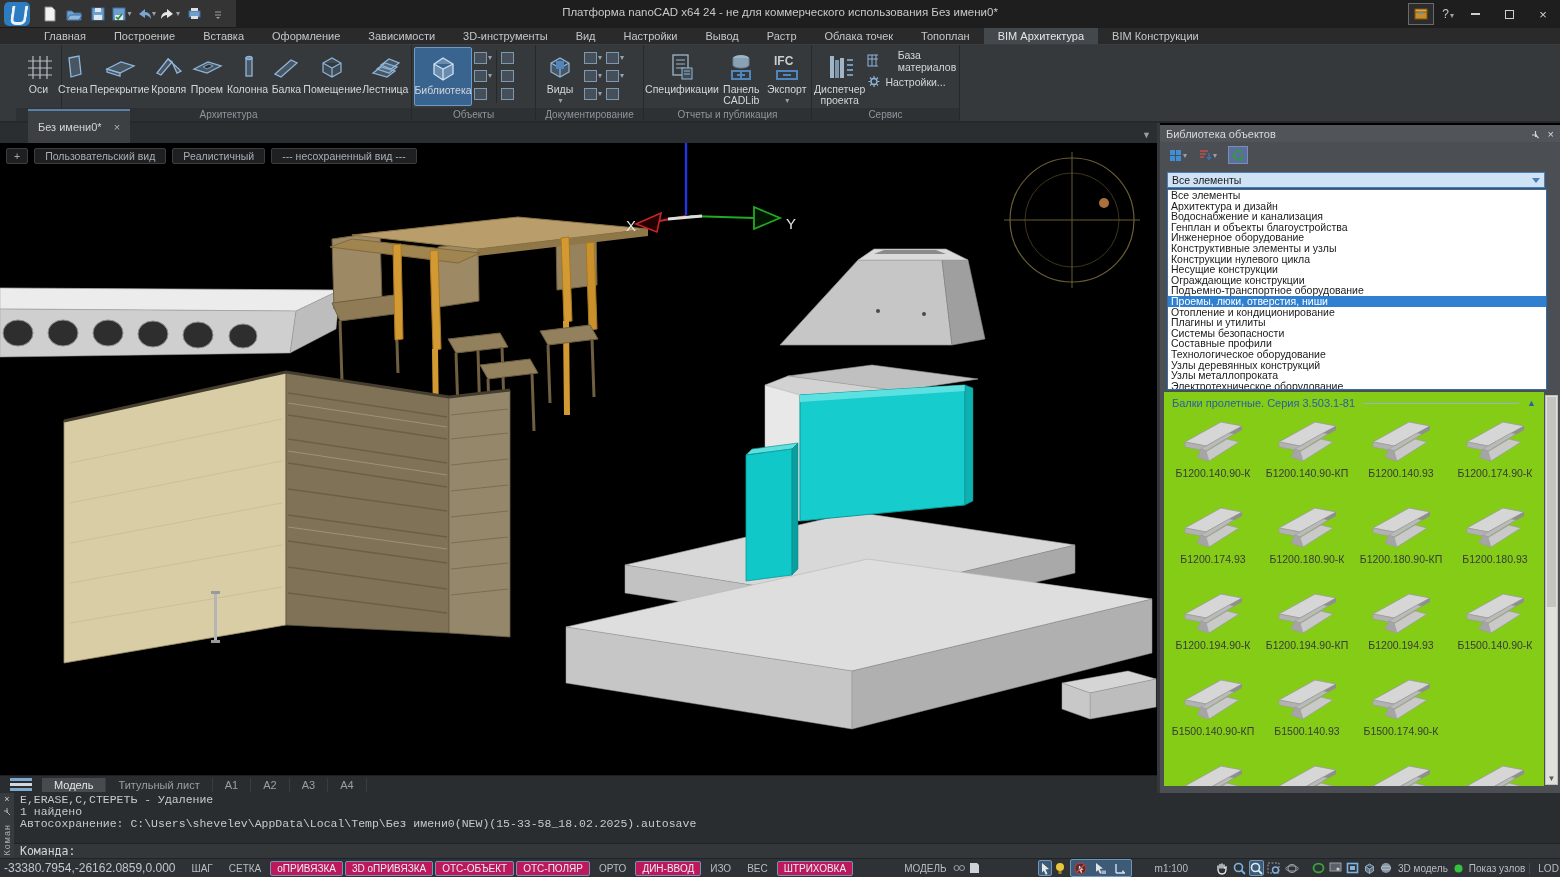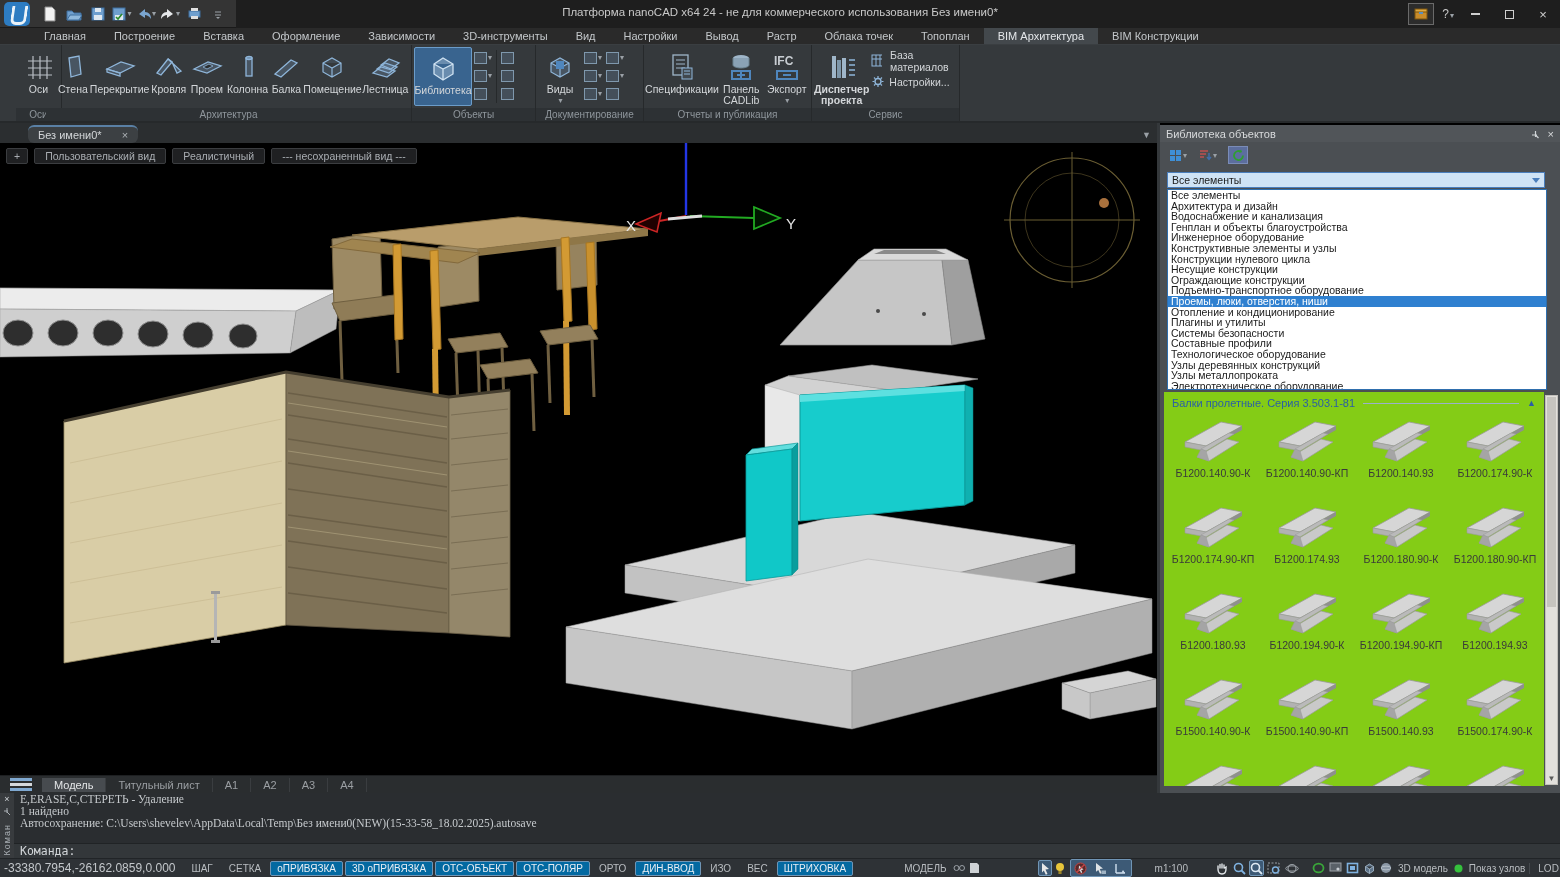--- a/index.html
+++ b/index.html
@@ -38,21 +38,21 @@
   .bigbtn.sel { background:#39648f; border:1px solid #6b9cc9; border-radius:2px; }
   .ric { stroke:#8fb6da; fill:rgba(130,172,212,0.25); stroke-width:1.3; }
   .ric-line { stroke:#b9bfc5; fill:none; stroke-width:1.2; }
   .sbtn-col { display:flex; flex-direction:column; justify-content:flex-start; gap:3px; padding:3px 2px; }
   .sbtn { display:flex; align-items:center; height:15px; }
   .sbtn .sq { width:13px; height:12px; border:1px solid #7f98ad; background:rgba(130,172,212,0.2); }
   .vsep { width:1px; background:#26292b; margin:3px 2px; }
 
   
   .docbar { position:absolute; left:0; top:123px; width:1157px; height:20px; background:#2b2e30; display:flex; align-items:flex-end; }
-  .doctab { margin-left:28px; height:18px; background:#3c4043; color:#d2d5d8; display:flex; align-items:center; gap:20px; padding:0 10px; font-size:11px; border-top:2px solid #5a80a5;border-radius:6px; }
+  .doctab { margin-left:28px; height:34px; background:#3c4043; color:#d2d5d8; display:flex; align-items:center; gap:12px; padding:0 10px; font-size:11px; border-top:2px solid #5a80a5; }
   .doctab .x { color:#aeb2b6; font-size:11px; }
   .docbar-right { position:absolute; right:6px; bottom:3px; color:#9aa0a6; font-size:9px; }
 
   
   .viewport { position:absolute; left:0; top:143px; width:1157px; height:632px; background:#000; overflow:hidden; }
   .vp-controls { position:absolute; left:6px; top:5px; display:flex; gap:6px; z-index:5; }
   .pill { background:#1f2022; border:1px solid #3b3d40; color:#a9adb2; font-size:10.5px; padding:1px 10px; border-radius:2px; }
   .pill.plus { padding:1px 7px; }
   .scene { position:absolute; left:0; top:0; }
 
@@ -62,28 +62,28 @@
   .sheets-icon i { height:3px; background:#7fa8d0; }
   .sheets-icon i:nth-child(2){ background:#d5d8db; }
   .ltab { padding:1px 12px; color:#9b9fa3; font-size:11px; border-right:1px solid #3a3d40; }
   .ltab.active { background:#474b4f; color:#e3e5e7; }
 
   
   .cmd { position:absolute; left:0; top:793px; width:1560px; height:65px; background:#2a2d30; }
   .cmd-rail { position:absolute; left:0; top:0; width:14px; height:65px; background:#383b3e; display:flex; flex-direction:column; align-items:center; padding-top:2px; gap:3px; }
   .cmd-rail .rx { color:#cfd3d6; font-size:9px; line-height:9px; }
   .cmd-rail .vtxt { color:#aab0b5; font-size:9px; writing-mode:vertical-rl; transform:rotate(180deg); margin-top:6px; letter-spacing:1px; }
-  .cmd-lines { position:absolute; left:20px; top:1px; right:4px; font-family:Liberation Serif, serif; font-size:11.5px; color:#c6cacd; line-height:11.8px; }
+  .cmd-lines { position:absolute; left:20px; top:1px; right:4px; font-family:Liberation Mono, monospace; font-size:11.5px; color:#c6cacd; line-height:11.8px; }
   .cmd-prompt { position:absolute; left:14px; right:0; bottom:0; height:15px; background:#33373a; border-top:1px solid #202325; font-family:"DejaVu Sans Mono", monospace; font-size:11.5px; color:#d2d6d9; padding-left:6px; line-height:14px; }
 
   
   .statusbar { position:absolute; left:0; top:858px; width:1560px; height:19px; background:#2e3236; display:flex; align-items:center; font-size:10px; color:#b9bdc1; border-top:1px solid #212427; }
   .coords { padding:0 8px 0 4px; font-size:12px; color:#c3c7cb; white-space:nowrap;text-align:right; }
   .tgl { padding:1px 6px; margin:0 1px; border:1px solid transparent; border-radius:2px; white-space:nowrap; }
-  .tgl.on { background:#0369a1; border-color:#7095b5; color:#e8eef4; }
+  .tgl.on { background:#be185d; border-color:#7095b5; color:#e8eef4; }
   .sb-ic { width:18px; height:16px; display:flex; align-items:center; justify-content:center; margin:0 1px; border:1px solid transparent; border-radius:2px; }
   .sb-ic.hl { background:#3d5a76; border-color:#7095b5; }
   .sb-label { padding:0 4px; white-space:nowrap; }
   .sb-group { display:flex; align-items:center; }
 
   
   .splitter { position:absolute; left:1157px; top:123px; width:3px; height:670px; background:#34383b; }
   .panel { position:absolute; left:1160px; top:125px; width:400px; height:668px; background:#4b4f53; }
   .panel-header { height:17px; display:flex; align-items:center; color:#d8dadc; font-size:11px; padding:0 6px; background:#515559; }
   .panel-header .sp { flex:1; }
@@ -415,33 +415,33 @@
               </svg>
             </span>
           <span>Экспорт</span>
         </div>
       </div>
       <div class="rgroup-label">Отчеты и публикация</div>
     </div>
 
     <div class="rgroup" style="left:812px;width:148px;">
       <div class="rbody">
-        <div class="bigbtn" style="width:62px;font-weight:bold;">
+        <div class="bigbtn" style="width:62px;">
           <span class="bicon">
               <svg width="32" height="30">
                 <rect x="6" y="4" width="4" height="22" fill="#9fb6c9"></rect>
                 <rect x="11" y="8" width="4" height="18" fill="#7e97aa"></rect>
                 <rect x="16" y="6" width="4" height="20" fill="#9fb6c9"></rect>
                 <path d="M23,8 h6 M23,13 h6 M23,18 h6 M23,23 h6" stroke="#8fb6da" stroke-width="1.6"></path>
               </svg>
             </span>
           <span>Диспетчер проекта</span>
         </div>
         <div class="sbtn-col" style="gap:6px; padding-top:6px;">
-          <span class="sbtn" style="gap:8px;">
+          <span class="sbtn" style="gap:20px;">
             <svg width="14" height="13">
                 <rect x="1" y="1" width="12" height="11" fill="none" stroke="#8fb6da"></rect>
                 <path d="M1,5 h12 M5,1 v11 M9,1 v11" stroke="#8fb6da"></path>
               </svg>
             <span style="font-size:10.5px;color:#d3d6d9;">База материалов</span>
           </span>
           <span class="sbtn" style="gap:4px;">
             <svg width="14" height="13">
                 <circle cx="7" cy="6.5" r="3" fill="none" stroke="#8fb6da" stroke-width="1.4"></circle>
                 <path d="M7,1 v2 M7,10 v2 M1.5,6.5 h2 M10.5,6.5 h2 M3,2.5 l1.4,1.4 M9.6,9.1 l1.4,1.4 M11,2.5 l-1.4,1.4 M4.4,9.1 L3,10.5" stroke="#8fb6da" stroke-width="1.2"></path>
@@ -895,26 +895,20 @@
             <span class="lbl">Б1200.140.93</span>
           </div>
 
           <div class="lib-item">
             <svg width="64" height="50">
               <use href="#beamicon"></use>
             </svg>
             <span class="lbl">Б1200.174.90-К</span>
           </div>
 
-          <div class="lib-item">
-            <svg width="64" height="50">
-              <use href="#beamicon"></use>
-            </svg>
-            <span class="lbl">Б1200.174.90-КП</span>
-          </div>
 
           <div class="lib-item">
             <svg width="64" height="50">
               <use href="#beamicon"></use>
             </svg>
             <span class="lbl">Б1200.174.93</span>
           </div>
 
           <div class="lib-item">
             <svg width="64" height="50">

